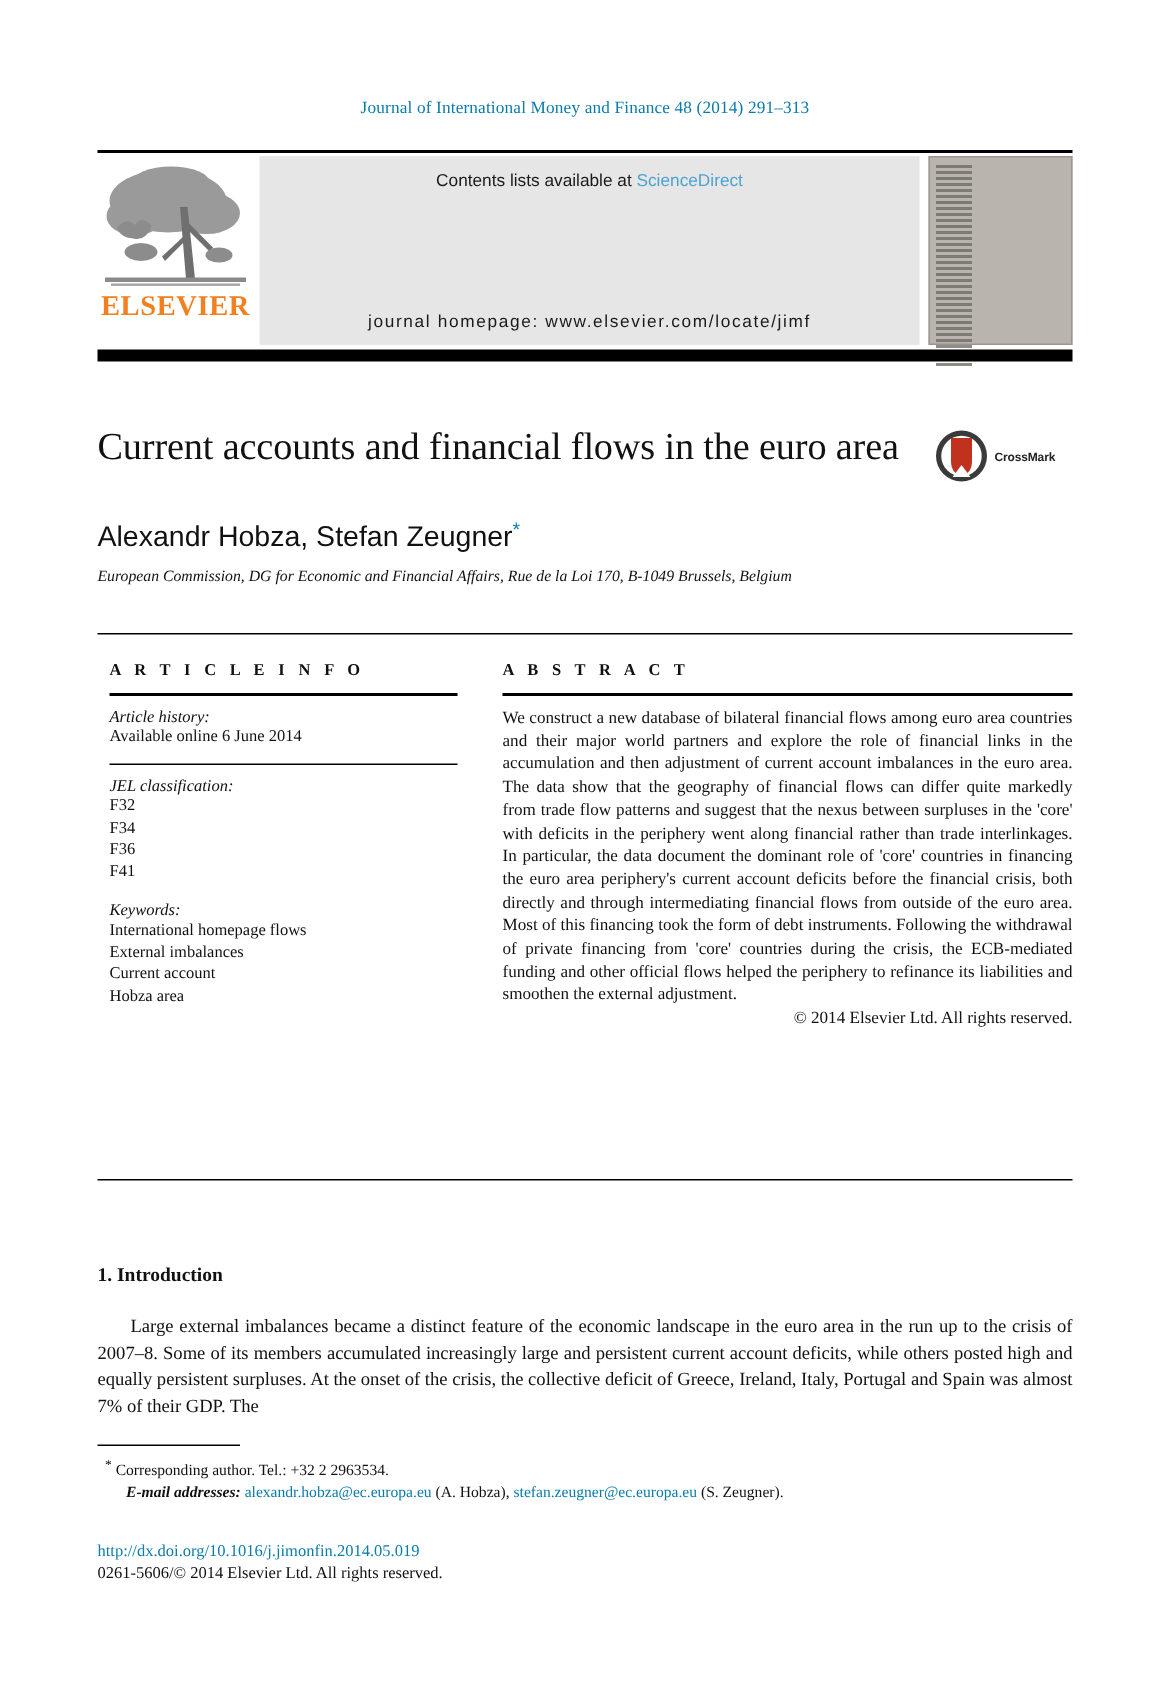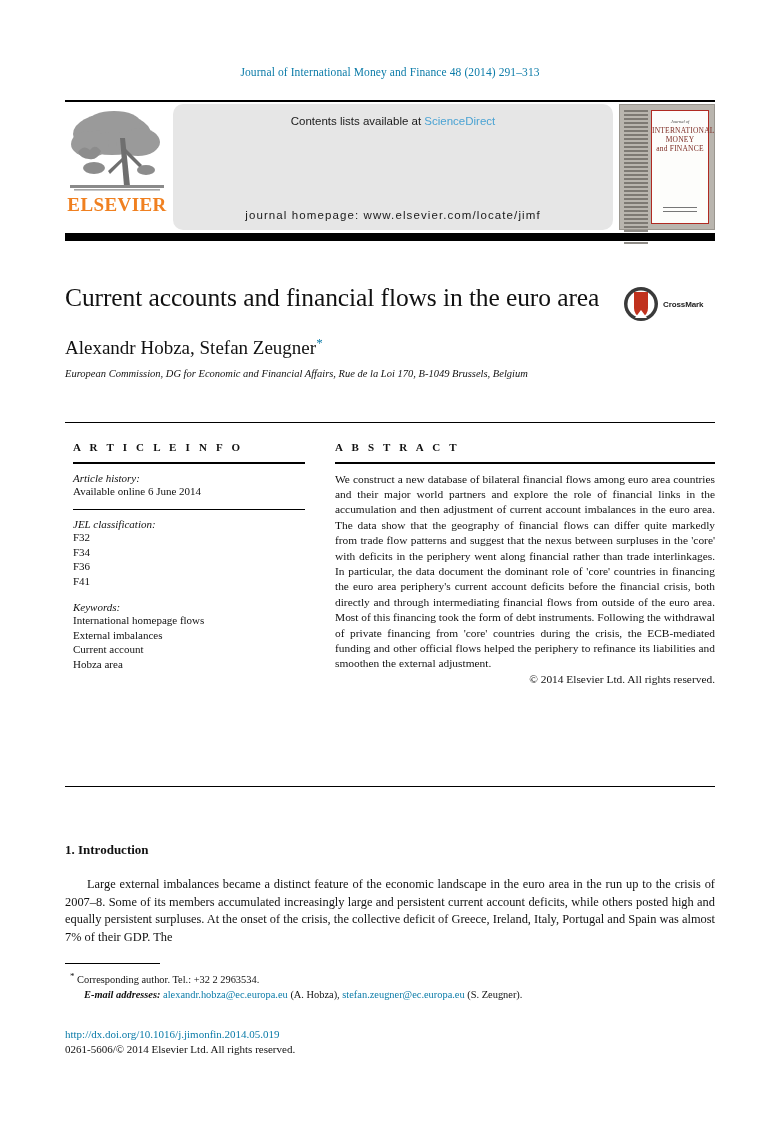--- a/index.html
+++ b/index.html
@@ -87,21 +87,20 @@
     letter-spacing: .4px;
   }
 
   
   .journal-band {
     flex: 1 1 auto;
     background: #e6e6e6;
     position: relative;
     margin: 0 6px 0 4px;
     text-align: center;
-    border-radius: 10px;
   }
   .contents-line {
     padding-top: 11px;
     font-family: "Liberation Sans", sans-serif;
     font-size: 11.5px;
     color: #1a1a1a;
   }
   .contents-line .sd {
     color: #4ba3d3;
   }
@@ -211,22 +210,22 @@
   }
   .crossmark-label {
     font-family: "Liberation Sans", sans-serif;
     font-size: 8px;
     font-weight: 700;
     color: #222;
     letter-spacing: -.1px;
   }
 
   .authors {
-    margin-top: 22px;
-    font-family: Liberation Serif, serif;
+    margin-top: 32px;
+    font-family: Liberation Sans, sans-serif;
     font-size: 19px;
     color: #111;
   }
   .authors .star {
     color: #0b7ba8;
     font-size: 13px;
     vertical-align: super;
   }
   .affiliation {
     margin-top: 9px;
@@ -459,32 +458,20 @@
             <i></i>
             <i></i>
             <i></i>
             <i></i>
             <i></i>
           <i></i>
             <i></i>
             <i></i>
             <i></i>
         </div>
-        <div class="cover-panel">
-          <div class="c1">Journal of</div>
-          <div class="c2">
-            <div>INTERNATIONAL</div>
-            <div>MONEY</div>
-            <div>and FINANCE</div>
-          </div>
-          <div class="c3">
-              <b></b>
-              <b></b>
-            </div>
-        </div>
       </div>
 
     </div>
 
     <div class="masthead-rule-bottom"></div>
   </div>
 
   <div class="title-block">
     <h1 class="article-title">Current accounts and financial flows in the euro area</h1>
 

